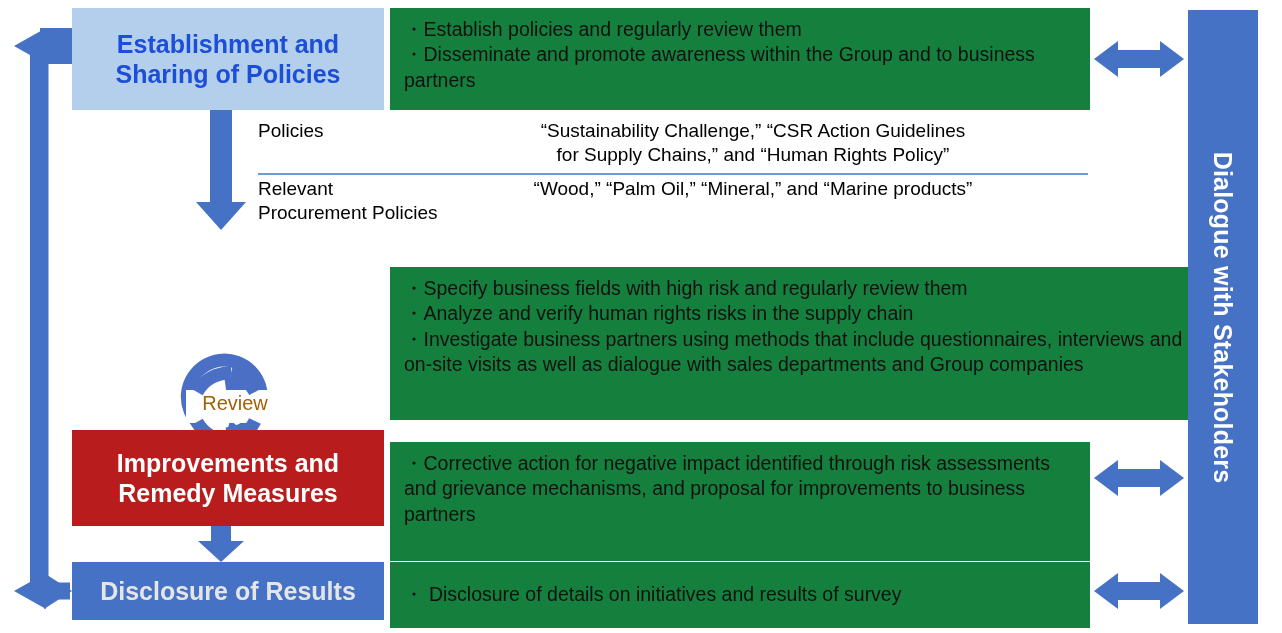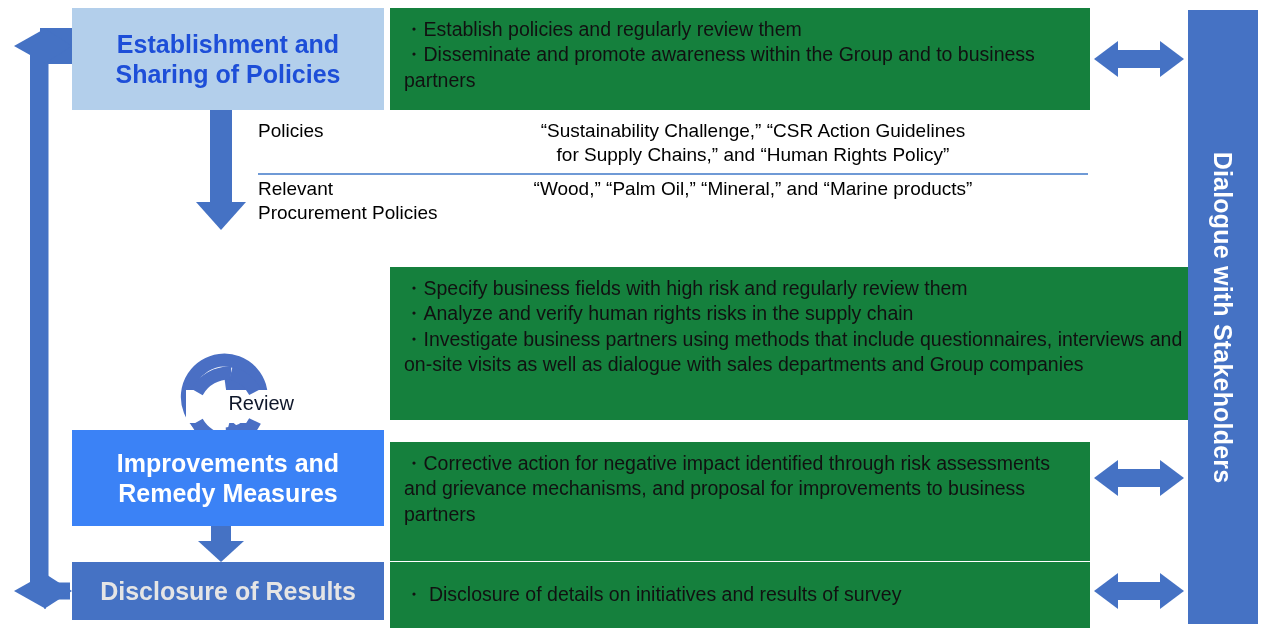--- a/index.html
+++ b/index.html
@@ -14,21 +14,21 @@
     position:absolute;display:flex;align-items:center;justify-content:center;
     text-align:center;font-weight:bold;line-height:1.22;z-index:6;
   }
   .stage-label span{display:block;padding:0 8px;}
 
   #label-policies{left:72px;top:8px;width:312px;height:102px;
       background:#b3cfeb;color:#1d4ed8;font-size:25px;}
   #label-risk{left:72px;top:237px;width:312px;height:153px;
       background:#57cdf1;color:#ffffff;font-size:25px;}
   #label-improve{left:72px;top:430px;width:312px;height:96px;
-      background:#3b82f6;color:#ffffff;font-size:25px;}
+      background:#b91c1c;color:#ffffff;font-size:25px;}
   #label-disclosure{left:72px;top:562px;width:312px;height:58px;
       background:#4572c4;color:#e5e5e5;font-size:25px;}
 
   
   .stage-desc{
     position:absolute;background:#15803d;color:#111111;
     font-size:19.5px;line-height:1.30;padding:9px 12px 9px 14px;
     box-sizing:border-box;z-index:5;white-space:pre-line;
   }
   #desc-policies{left:390px;top:8px;width:700px;height:102px;}
@@ -56,22 +56,22 @@
     color:#ffffff;font-size:25px;font-weight:bold;white-space:nowrap;
     transform:rotate(90deg);transform-origin:center center;letter-spacing:0.2px;
   }
 
   
   #arrows{position:absolute;left:0;top:0;width:1282px;height:633px;z-index:4;}
 
   
   #review-wrap{position:absolute;left:176px;top:368px;width:118px;height:74px;z-index:9;}
   #review-label{
-    position:absolute;left:0;top:24px;width:118px;text-align:right;
-    font-size:20px;color:#0f172a;
+    position:absolute;left:0;top:24px;width:118px;text-align:center;
+    font-size:20px;color:#a16207;
   }
 </style>
 </head>
 <body>
 
 <div id="canvas">
 
   <svg id="arrows" viewBox="0 0 1282 633">
 
     <g>

